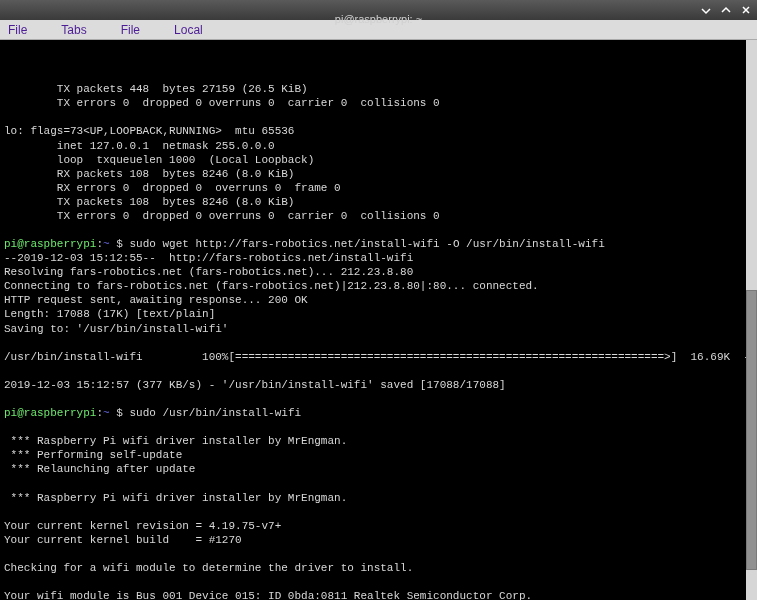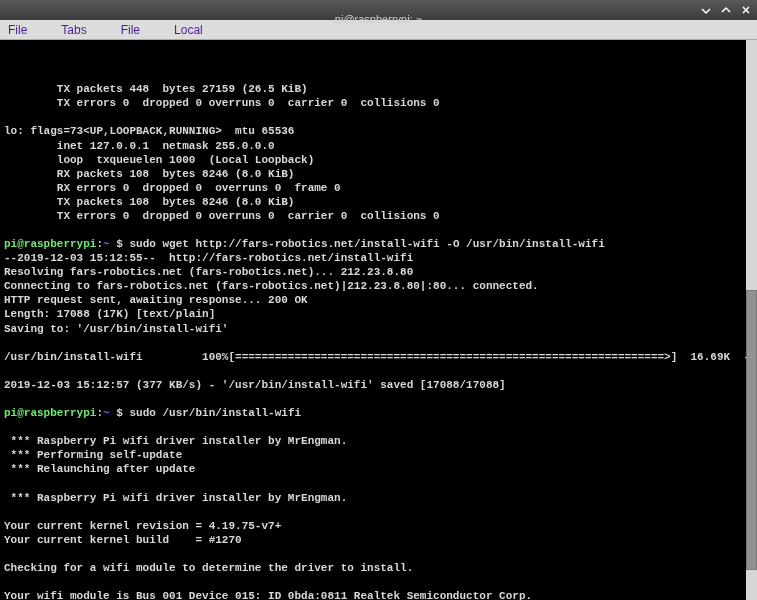--- a/index.html
+++ b/index.html
@@ -62,21 +62,20 @@
       background: #000;
       color: #d8d8d8;
       font-family: "Courier New", monospace;
       font-size: 11px;
       line-height: 1.28;
       height: 560px;
       padding: 0px 4px 4px 4px;
       white-space: pre;
       overflow: hidden;
       position: relative;
-      font-weight: bold;
     }
     .terminal-inner {
       position: relative;
     }
     .scrollbar {
       position: absolute;
       right: 0;
       top: 40px;
       width: 11px;
       height: 560px;

